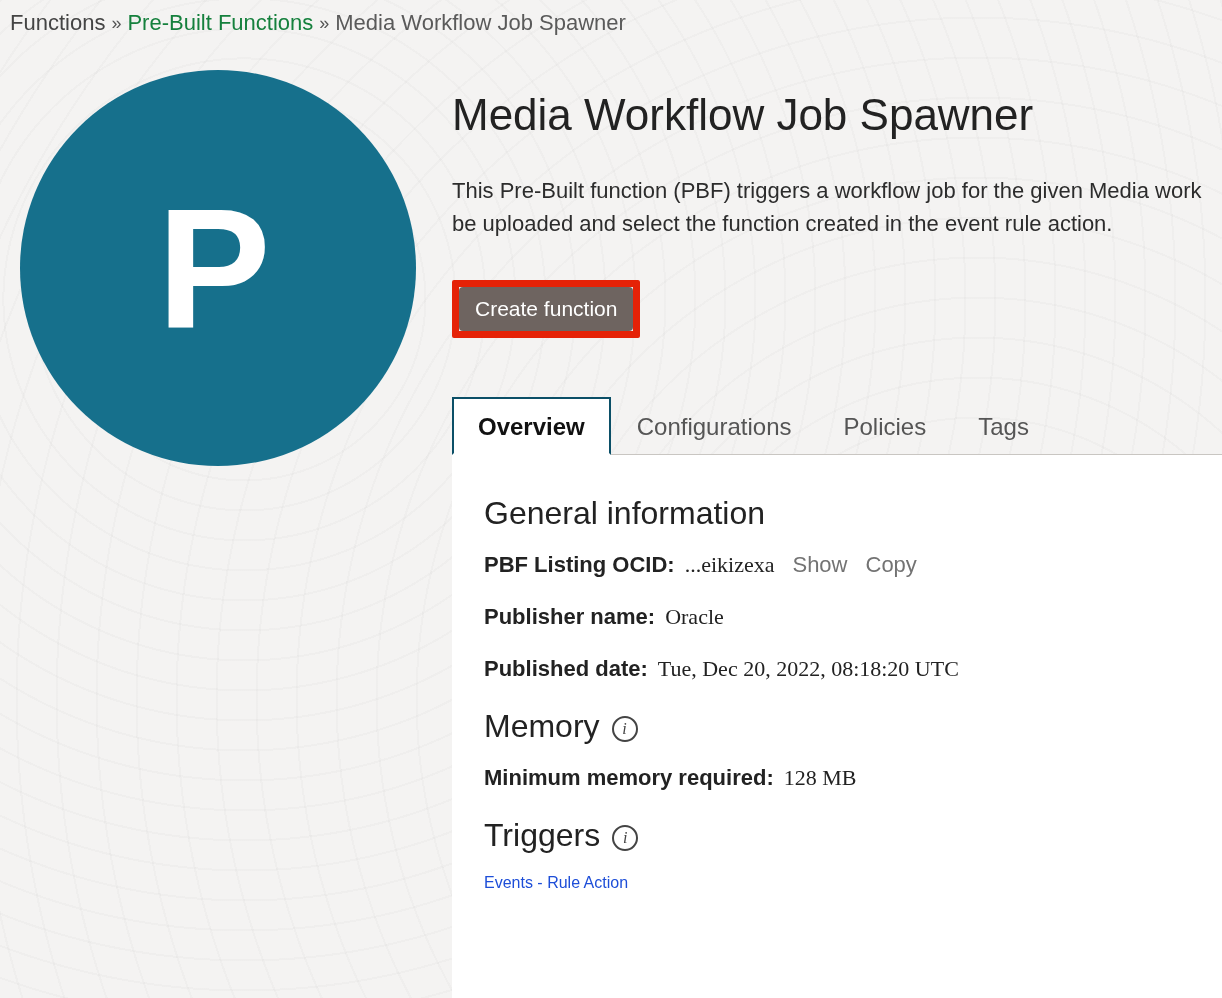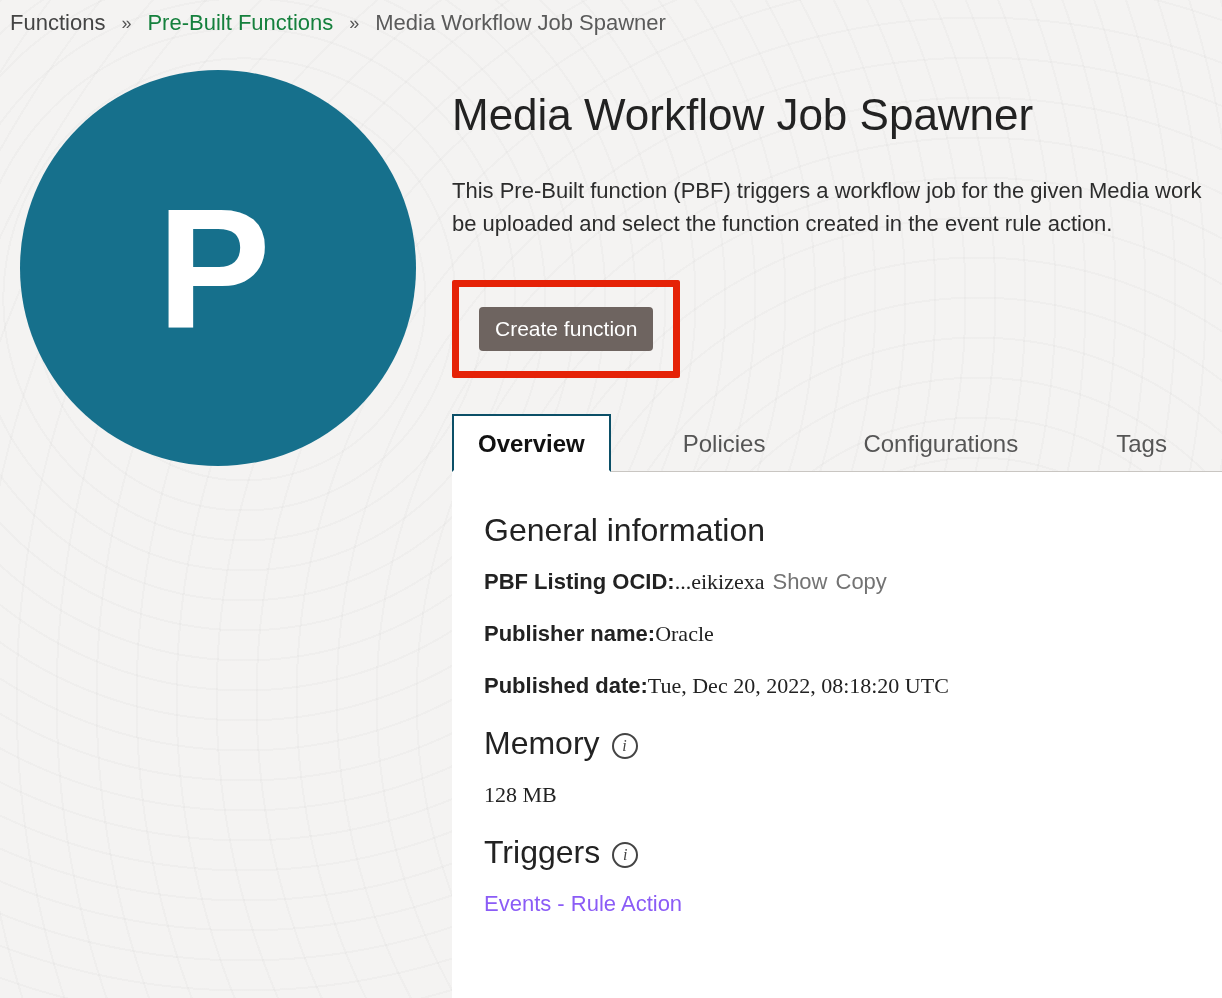--- a/index.html
+++ b/index.html
@@ -18,21 +18,21 @@
   }
   .page {
     padding: 10px 0 0 10px;
   }
   .breadcrumb {
     font-size: 22px;
     color: #444;
     display: flex;
     align-items: center;
     flex-wrap: wrap;
-    gap: 16px;
+    gap: 6px;
     margin-bottom: 34px;
   }
   .breadcrumb .link { color: #15803d; text-decoration: none; cursor: pointer; }
   .breadcrumb .sep { color: #555; font-size: 18px; }
   .breadcrumb .current { color: #5a5a5a; }
 
   .layout {
     display: flex;
     align-items: flex-start;
   }
@@ -66,37 +66,36 @@
     font-size: 22px;
     line-height: 1.5;
     color: #2c2c2c;
     margin-bottom: 40px;
     white-space: nowrap;
     overflow: hidden;
   }
   .highlight-box {
     border: 7px solid #e52207;
     display: inline-block;
-    padding: 20px;
+    padding: 0;
     border-radius: 2px;
-    margin-bottom: 33px;
+    margin-bottom: 56px;
   }
   .btn {
     display: inline-block;
     background: #6e6460;
     color: #fff;
     font-size: 21px;
     padding: 10px 16px;
     border-radius: 4px;
     border: none;
     cursor: pointer;
   }
   .tabs {
     display: flex;
-    gap: 46px;
     margin-top: 2px;
   }
   .tab {
     font-size: 24px;
     padding: 14px 24px 12px 24px;
     color: #555;
     cursor: pointer;
     border: 2px solid transparent;
     position: relative;
     top: 1px;
@@ -123,20 +122,21 @@
     display: flex;
     align-items: center;
     gap: 12px;
   }
   .kv {
     font-size: 22px;
     margin: 14px 0 26px 0;
     color: #222;
     display: flex;
     flex-wrap: wrap;
+    gap: 10px;
     align-items: flex-end;
   }
   .kv .k { font-weight: 700; }
   .kv .v { font-weight: 400; font-family: Liberation Serif, serif; }
   .kv .action {
     color: #737373;
     cursor: pointer;
     margin-left: 8px;
   }
   .info-icon {
@@ -148,22 +148,22 @@
     align-items: center;
     justify-content: center;
     font-style: italic;
     font-family: Georgia, serif;
     font-size: 16px;
     color: #444;
     position: relative;
     top: 2px;
   }
   .trigger-line {
-    font-size: 22px;
-    color: #8b5cf6;
+    font-size: 16px;
+    color: #1d4ed8;
     margin-top: 7px;
   }
 </style>
 </head>
 <body>
 
 <div class="page">
 
   <nav class="breadcrumb">
     <span>Functions</span>
@@ -187,22 +187,22 @@
         <span>This Pre-Built function (PBF) triggers a workflow job for the given Media work</span><br>
         <span>be uploaded and select the function created in the event rule action.</span>
       </div>
 
       <div class="highlight-box">
         <button class="btn">Create function</button>
       </div>
 
       <div class="tabs">
         <div class="tab active">Overview</div>
+        <div class="tab">Configurations</div>
         <div class="tab">Policies</div>
-        <div class="tab">Configurations</div>
         <div class="tab">Tags</div>
       </div>
 
       <div class="panel">
 
         <div class="section-title">
           <span>General information</span>
         </div>
 
         <div class="kv">
@@ -221,20 +221,21 @@
           <span class="k">Published date:</span>
           <span class="v">Tue, Dec 20, 2022, 08:18:20 UTC</span>
         </div>
 
         <div class="section-title">
           <span>Memory</span>
           <span class="info-icon">i</span>
         </div>
 
         <div class="kv">
+          <span class="k">Minimum memory required:</span>
           <span class="v">128 MB</span>
         </div>
 
         <div class="section-title">
           <span>Triggers</span>
           <span class="info-icon">i</span>
         </div>
 
         <div class="trigger-line">Events - Rule Action</div>
 

